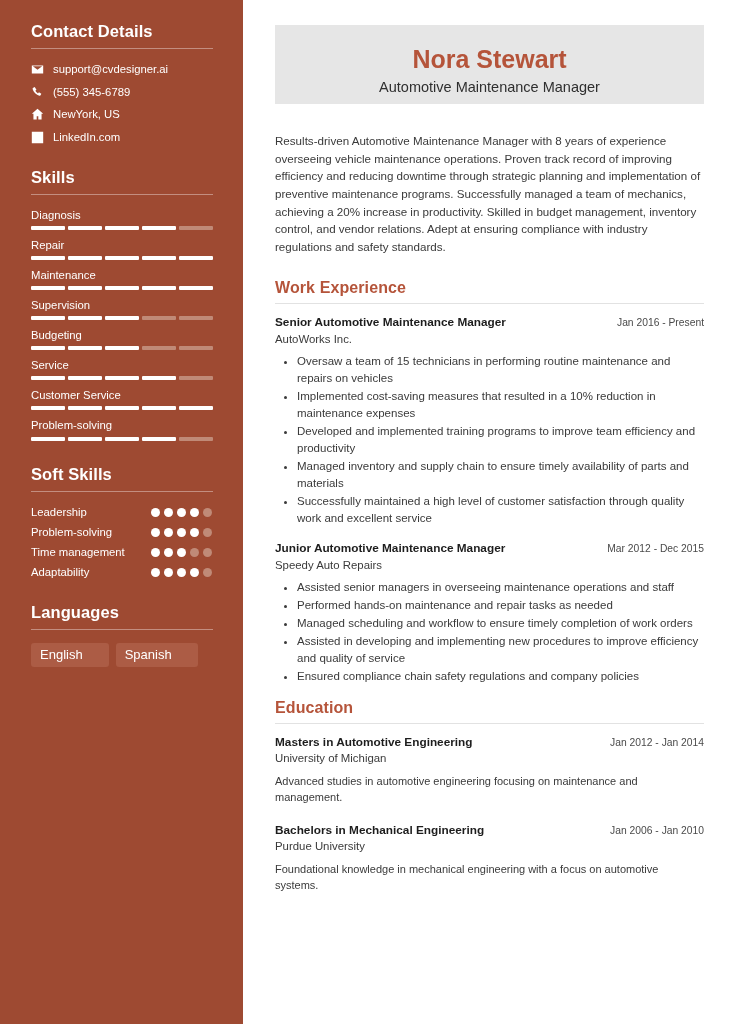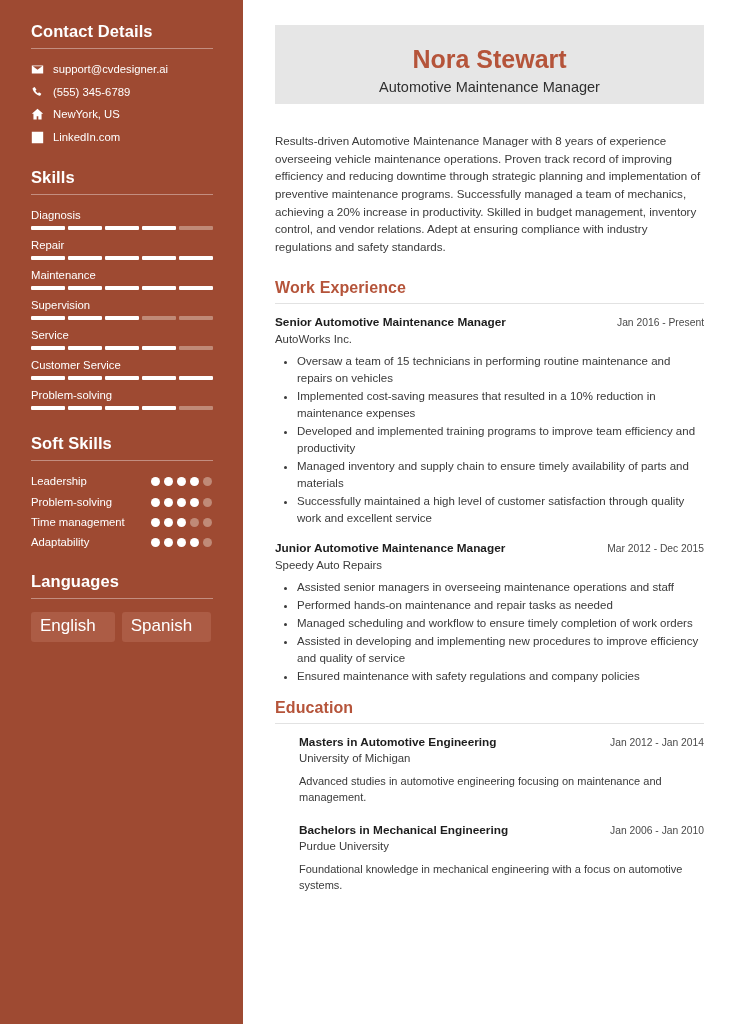--- a/index.html
+++ b/index.html
@@ -116,22 +116,22 @@
     border-radius: 50%;
     background: #ffffff;
   }
   .dot.off { background: #c08a77; }
 
   
   .lang-tags { display: flex; flex-wrap: wrap; gap: 7px; }
   .lang-tag {
     background: #ac5c45;
     color: #ffffff;
-    font-size: 17px;
-    padding: 4px 19px 5px 9px;
+    font-size: 13px;
+    padding: 4px 26px 5px 9px;
     border-radius: 3px;
     line-height: 1.2;
   }
 
   
   .main {
     flex: 1 1 auto;
     background: #ffffff;
     padding: 25px 26px 0 32px;
   }
@@ -210,21 +210,21 @@
   .bullets {
     margin: 6px 0 0 0;
     padding-left: 22px;
   }
   .bullets li {
     font-size: 11.5px;
     color: #3a3a3a;
     line-height: 1.48;
     margin-bottom: 1px;
   }
-  .edu-spacer { margin-bottom: 17px; margin-left: 24px; }
+  .edu-spacer { margin-bottom: 17px; }
 </style>
 </head>
 <body>
 
 <div class="page">
 
   <aside class="sidebar">
     <div class="sidebar-inner">
 
       <section>
@@ -304,20 +304,30 @@
               <div class="skill-label">Supervision</div>
               <div class="skill-bar">
                 <span class="skill-seg"></span>
                 <span class="skill-seg"></span>
                 <span class="skill-seg"></span>
                 <span class="skill-seg off"></span>
                 <span class="skill-seg off"></span>
               </div>
             </div>
             <div class="skill-item">
+              <div class="skill-label">Budgeting</div>
+              <div class="skill-bar">
+                <span class="skill-seg"></span>
+                <span class="skill-seg"></span>
+                <span class="skill-seg"></span>
+                <span class="skill-seg off"></span>
+                <span class="skill-seg off"></span>
+              </div>
+            </div>
+            <div class="skill-item">
               <div class="skill-label">Service</div>
               <div class="skill-bar">
                 <span class="skill-seg"></span>
                 <span class="skill-seg"></span>
                 <span class="skill-seg"></span>
                 <span class="skill-seg"></span>
                 <span class="skill-seg off"></span>
               </div>
             </div>
             <div class="skill-item">
@@ -433,21 +443,21 @@
             <div class="entry-top">
               <div class="entry-title">Junior Automotive Maintenance Manager</div>
               <div class="entry-date">Mar 2012 - Dec 2015</div>
             </div>
             <div class="entry-org">Speedy Auto Repairs</div>
             <ul class="bullets">
               <li>Assisted senior managers in overseeing maintenance operations and staff</li>
               <li>Performed hands-on maintenance and repair tasks as needed</li>
               <li>Managed scheduling and workflow to ensure timely completion of work orders</li>
               <li>Assisted in developing and implementing new procedures to improve efficiency and quality of service</li>
-              <li>Ensured maintenance with safety regulations and company policies</li>
+              <li>Ensured compliance chain safety regulations and company policies</li>
             </ul>
           </div>
         </div>
     </section>
 
     <section class="section">
       <div class="section-heading">Education</div>
       <div class="section-rule"></div>
       <div id="edu-list">
           <div class="entry edu-spacer">

